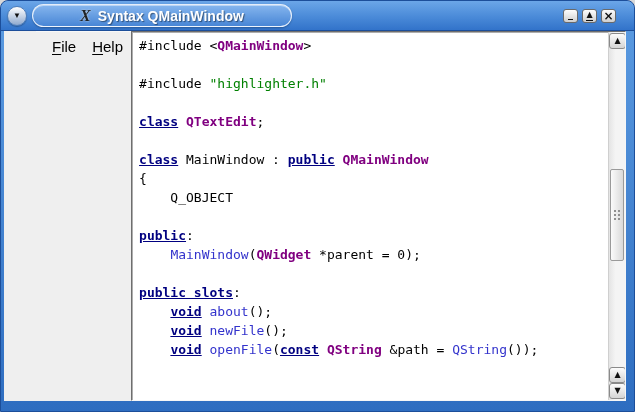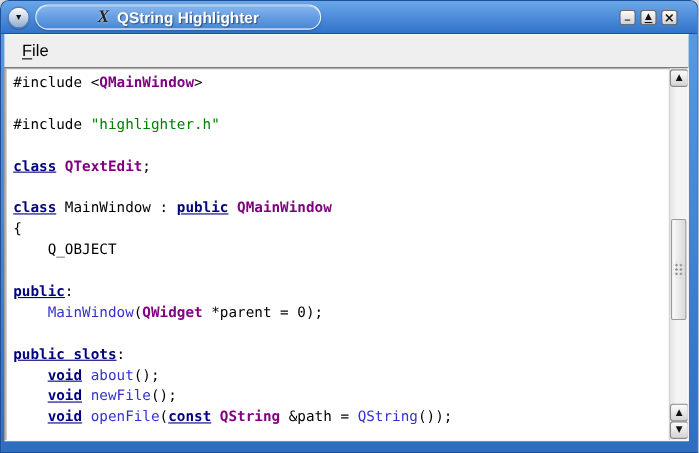--- a/index.html
+++ b/index.html
@@ -54,21 +54,21 @@
     color:#111;line-height:1;cursor:default;
     font-family:"DejaVu Sans",sans-serif;
   }
   .glyph-min{font-size:10px;font-weight:bold;margin-top:-4px;}
   .glyph-max{font-size:8px;border-bottom:1px solid #111;padding-bottom:1px;}
   .glyph-close{font-size:12px;font-weight:bold;}
   
   .content{
     position:absolute;left:3px;right:8px;top:30px;bottom:10px;
     background:var(--menubar-bg);
-    display:flex;flex-direction:column;
+    display:flex;flex-direction:row;padding-left:32px;
   }
   .menubar{
     height:30px;flex:0 0 30px;display:flex;align-items:center;
     padding-left:8px;font-size:15px;color:#000;
     border-top:1px solid #f8f8f8;
   }
   .menu-item{padding:3px 8px;cursor:default;}
   .menu-item u{text-underline-offset:2px;}
   
   .editor-frame{
@@ -122,38 +122,39 @@
 <body>
 
 <div class="window">
 
   <div class="titlebar">
     <div class="menu-btn">
       <span>▼</span>
     </div>
     <div class="title-pill">
       <span class="app-icon">X</span>
-      <span class="title-text">QString Highlighter</span>
+      <span class="title-text">Syntax QMainWindow</span>
     </div>
     <div class="win-buttons">
       <div class="win-btn">
         <span class="glyph-min">_</span>
       </div>
       <div class="win-btn">
         <span class="glyph-max">▲</span>
       </div>
       <div class="win-btn">
         <span class="glyph-close">×</span>
       </div>
     </div>
   </div>
 
   <div class="content">
     <div class="menubar">
         <div class="menu-item"><u>F</u>ile</div>
+        <div class="menu-item"><u>H</u>elp</div>
       </div>
 
     <div class="editor-frame">
       <div class="code"><div class="code-line"><span class="tok-plain">#include &lt;</span><span class="tok-qtclass">QMainWindow</span><span class="tok-plain">&gt;</span></div><div class="code-line">&nbsp;</div><div class="code-line"><span class="tok-plain">#include </span><span class="tok-quote">"highlighter.h"</span></div><div class="code-line">&nbsp;</div><div class="code-line"><span class="tok-keyword">class</span><span class="tok-plain"> </span><span class="tok-qtclass">QTextEdit</span><span class="tok-plain">;</span></div><div class="code-line">&nbsp;</div><div class="code-line"><span class="tok-keyword">class</span><span class="tok-plain"> MainWindow : </span><span class="tok-keyword">public</span><span class="tok-plain"> </span><span class="tok-qtclass">QMainWindow</span></div><div class="code-line"><span class="tok-plain">{</span></div><div class="code-line"><span class="tok-plain">    Q_OBJECT</span></div><div class="code-line">&nbsp;</div><div class="code-line"><span class="tok-keyword">public</span><span class="tok-plain">:</span></div><div class="code-line"><span class="tok-plain">    </span><span class="tok-func">MainWindow</span><span class="tok-plain">(</span><span class="tok-qtclass">QWidget</span><span class="tok-plain"> *parent = 0);</span></div><div class="code-line">&nbsp;</div><div class="code-line"><span class="tok-keyword">public slots</span><span class="tok-plain">:</span></div><div class="code-line"><span class="tok-plain">    </span><span class="tok-keyword">void</span><span class="tok-plain"> </span><span class="tok-func">about</span><span class="tok-plain">();</span></div><div class="code-line"><span class="tok-plain">    </span><span class="tok-keyword">void</span><span class="tok-plain"> </span><span class="tok-func">newFile</span><span class="tok-plain">();</span></div><div class="code-line"><span class="tok-plain">    </span><span class="tok-keyword">void</span><span class="tok-plain"> </span><span class="tok-func">openFile</span><span class="tok-plain">(</span><span class="tok-keyword">const</span><span class="tok-plain"> </span><span class="tok-qtclass">QString</span><span class="tok-plain"> &amp;path = </span><span class="tok-func">QString</span><span class="tok-plain">());</span></div></div>
 
       <div class="scrollbar">
         <div class="sb-btn sb-up-top">
           <span>▲</span>
         </div>
         <div class="sb-thumb">

